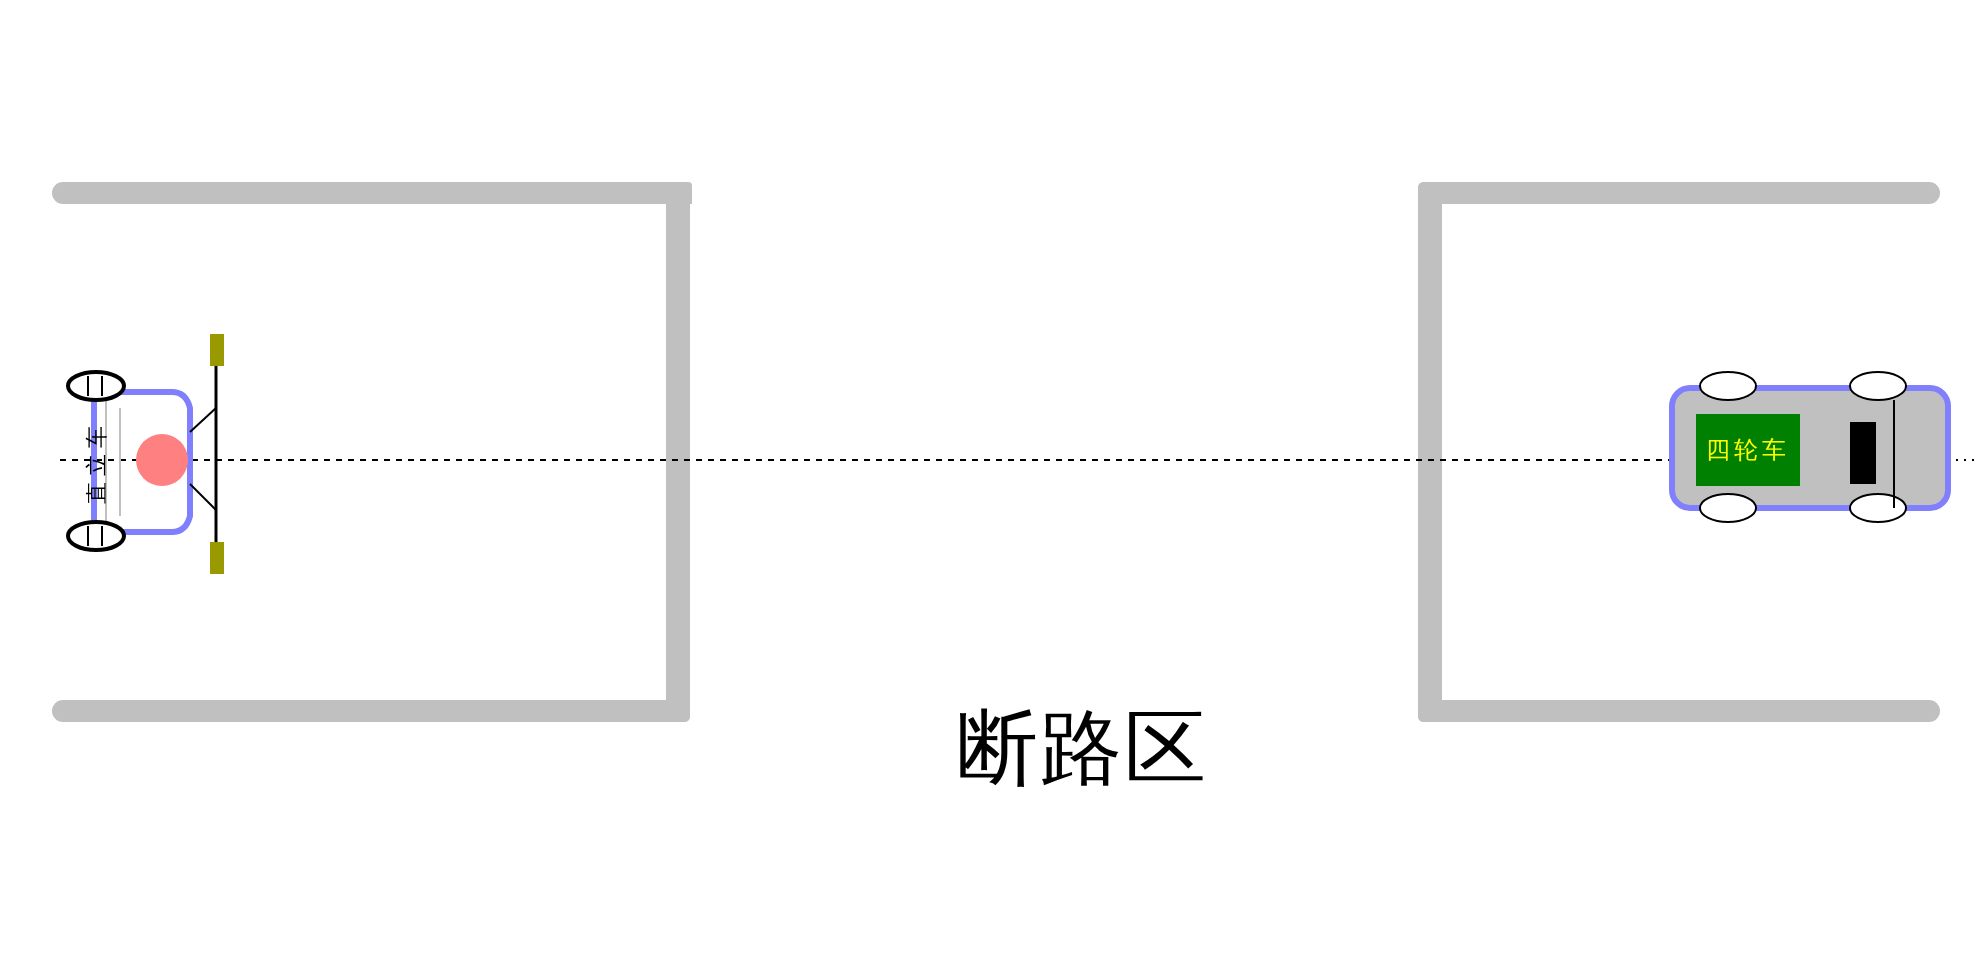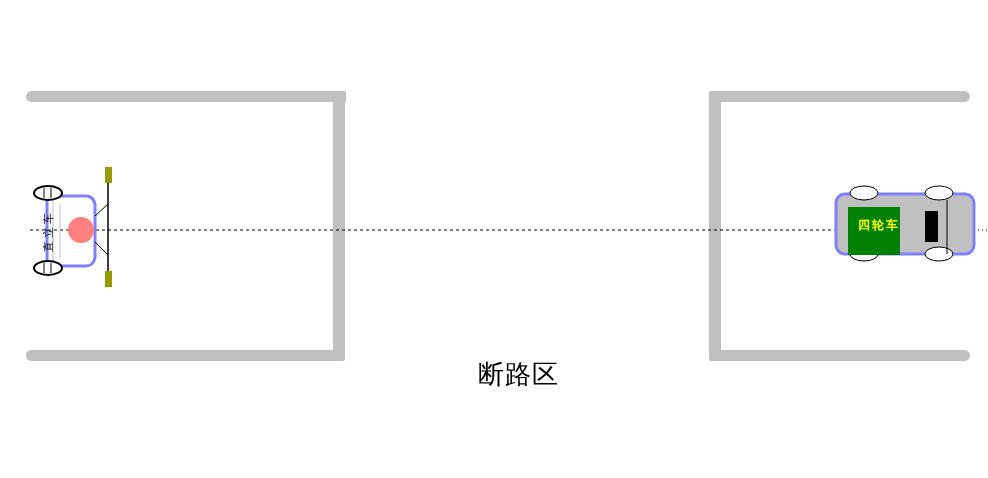--- a/index.html
+++ b/index.html
@@ -1,25 +1,25 @@
 <!DOCTYPE html>
 <html><head>
 <meta charset="utf-8">
 <style>
   html, body { margin: 0; padding: 0; background: #ffffff; }
   body { width: 988px; height: 478px; position: relative; overflow: hidden;
          font-family: "DejaVu Sans", sans-serif; }
   .wall { position: absolute; background: #c0c0c0; }
   svg { position: absolute; left: 0; top: 0; }
-  .caption { position: absolute; left: 478px; top: 352px; font-size: 26px; color: #000;
+  .caption { position: absolute; left: 478px; top: 352px; font-size: 41px; color: #000;
              letter-spacing: 1px; white-space: nowrap; line-height: 44px;
              font-family: "DejaVu Sans", sans-serif; }
-  .car-label { position: absolute; left: 848px; top: 207px; width: 52px; height: 48px;
+  .car-label { position: absolute; left: 848px; top: 207px; width: 52px; height: 36px;
                background: #008000; color: #ffff00; font-size: 12px; line-height: 36px;
-               text-align: right; letter-spacing: 2px; font-family: "DejaVu Sans", sans-serif; font-weight: bold; }
+               text-align: center; letter-spacing: 2px; font-family: "DejaVu Sans", sans-serif; }
   .upright-label { position: absolute; left: 24px; top: 224px; width: 50px; height: 14px;
                    transform: rotate(-90deg); transform-origin: center center;
                    font-size: 11px; line-height: 14px; text-align: center; letter-spacing: 3px;
                    color: #000; font-family: "DejaVu Sans", sans-serif; white-space: nowrap; }
 </style>
 </head>
 <body>
 
 <div class="wall" style="left:26px; top:91px; width:320px; height:11px; border-radius:6px 2px 0 6px;"></div>
 <div class="wall" style="left:333px; top:91px; width:12px; height:270px; border-radius:0 3px 3px 0;"></div>

